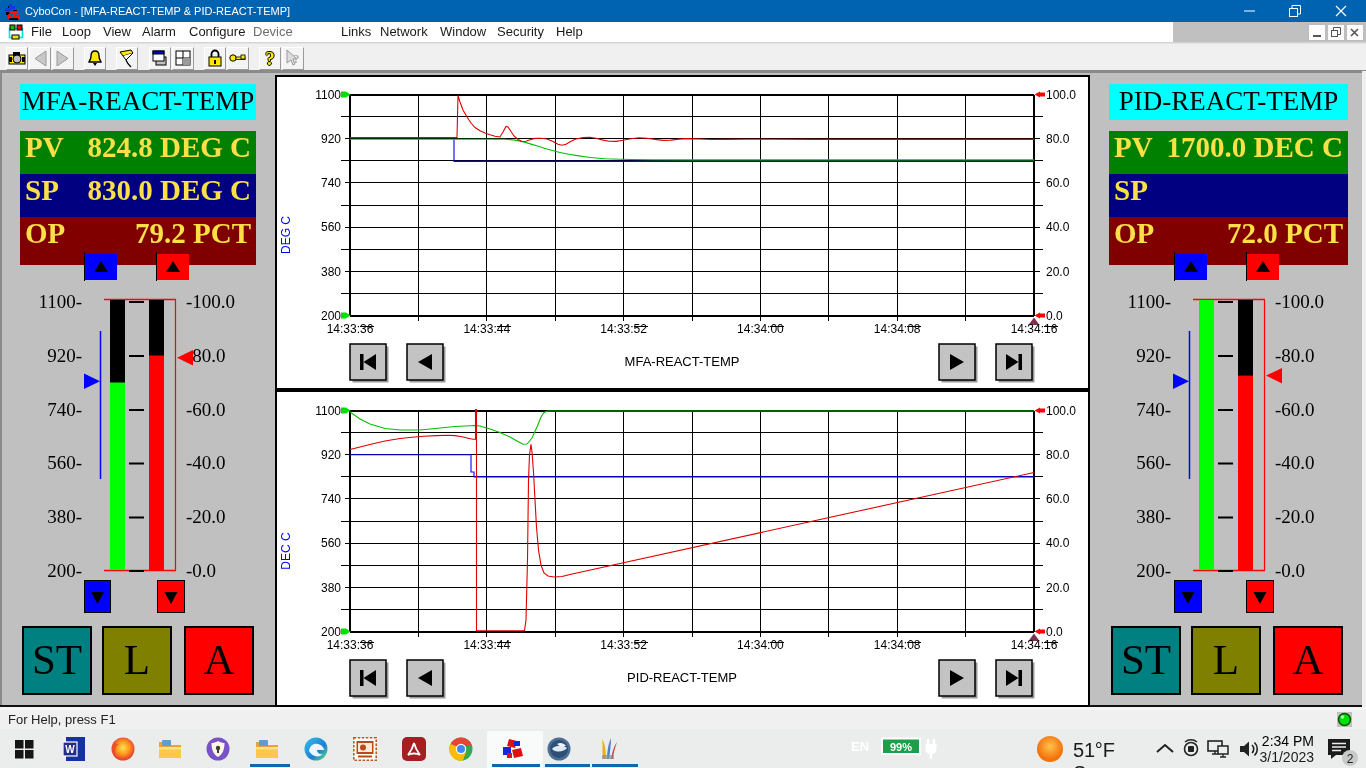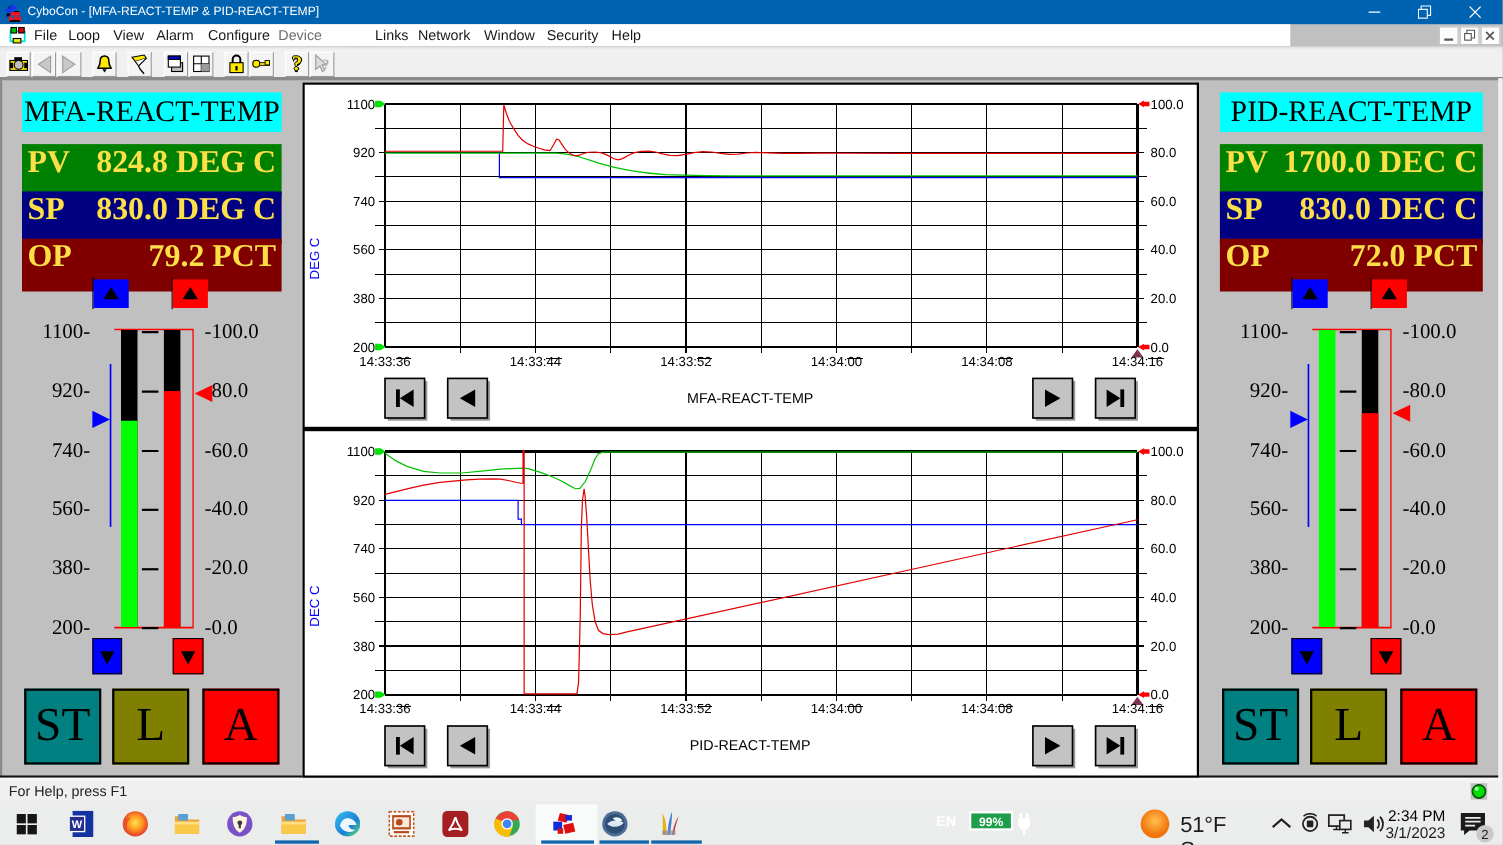--- a/index.html
+++ b/index.html
@@ -428,21 +428,20 @@
 <text x="407" y="292.0" font-size="13" text-anchor="middle" fill="#000">PID-REACT-TEMP</text>
 </svg>
 
 <div class="abs" style="left:1109px;top:84px;width:239px;height:36px;background:#00ffff;font-family:'Liberation Serif',serif;font-size:27px;color:#000;text-align:center;line-height:35px;white-space:nowrap;">PID-REACT-TEMP</div>
 <div class="pvrow" style="left:1109px;top:131px;width:239px;background:#008000;">
     <span class="lab">PV</span>
     <span class="val">1700.0 DEC C</span>
   </div>
 <div class="pvrow" style="left:1109px;top:174px;width:239px;background:#000080;">
     <span class="lab">SP</span>
-    <span class="val">830.0 DEC C</span>
   </div>
 <div class="pvrow" style="left:1109px;top:217px;width:239px;background:#800000;">
     <span class="lab">OP</span>
     <span class="val">72.0 PCT</span>
   </div>
 
 <div class="abs" style="left:1174px;top:252px;width:1px;height:29px;background:#000;"></div>
 <div class="abs" style="left:1175px;top:254px;width:32px;height:26px;background:#0000ff;"></div>
 <svg class="abs" style="left:1175px;top:254px" width="32" height="26">
     <path d="M16 7 L23 18 L9 18 Z" fill="#000"></path>

